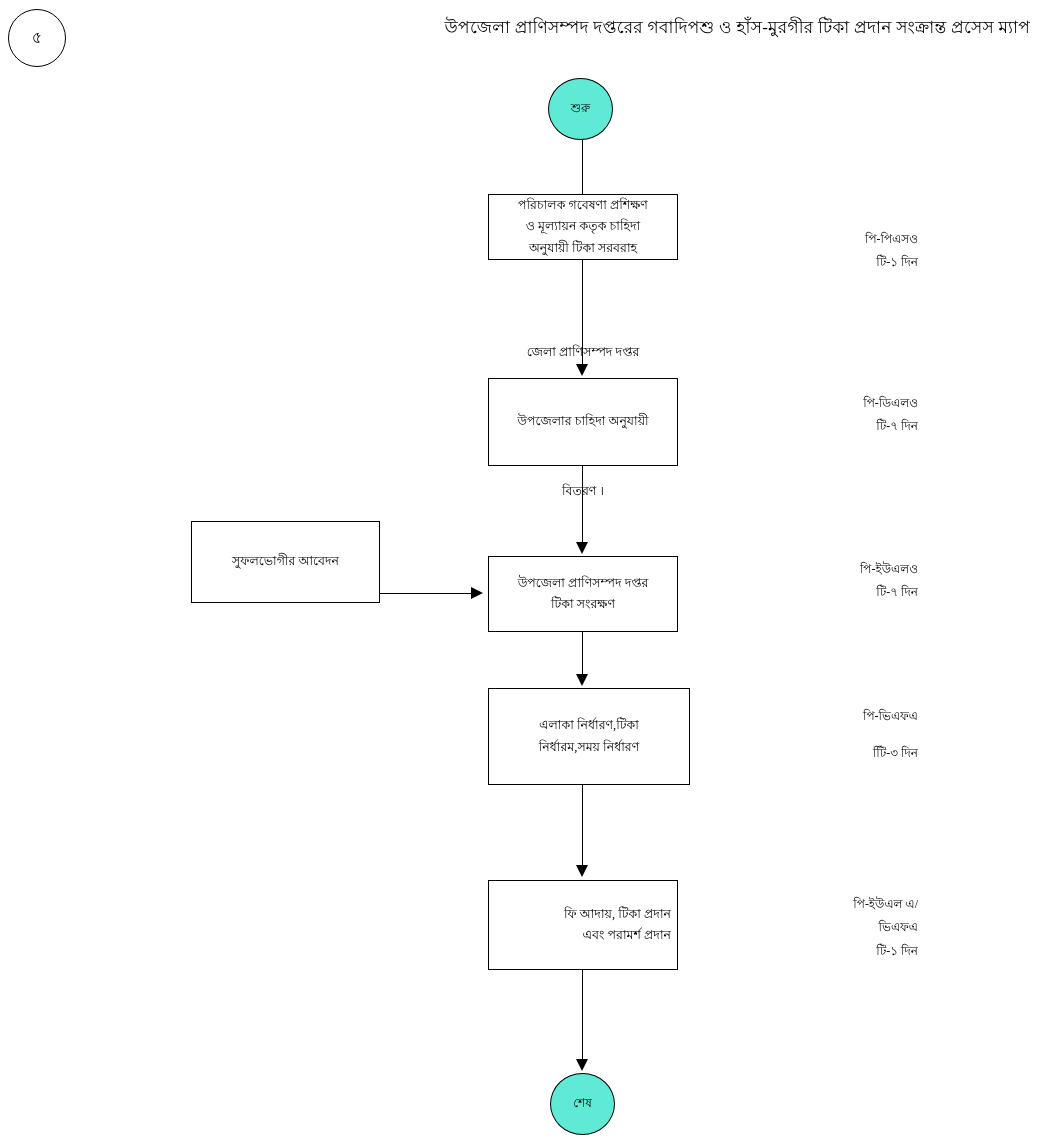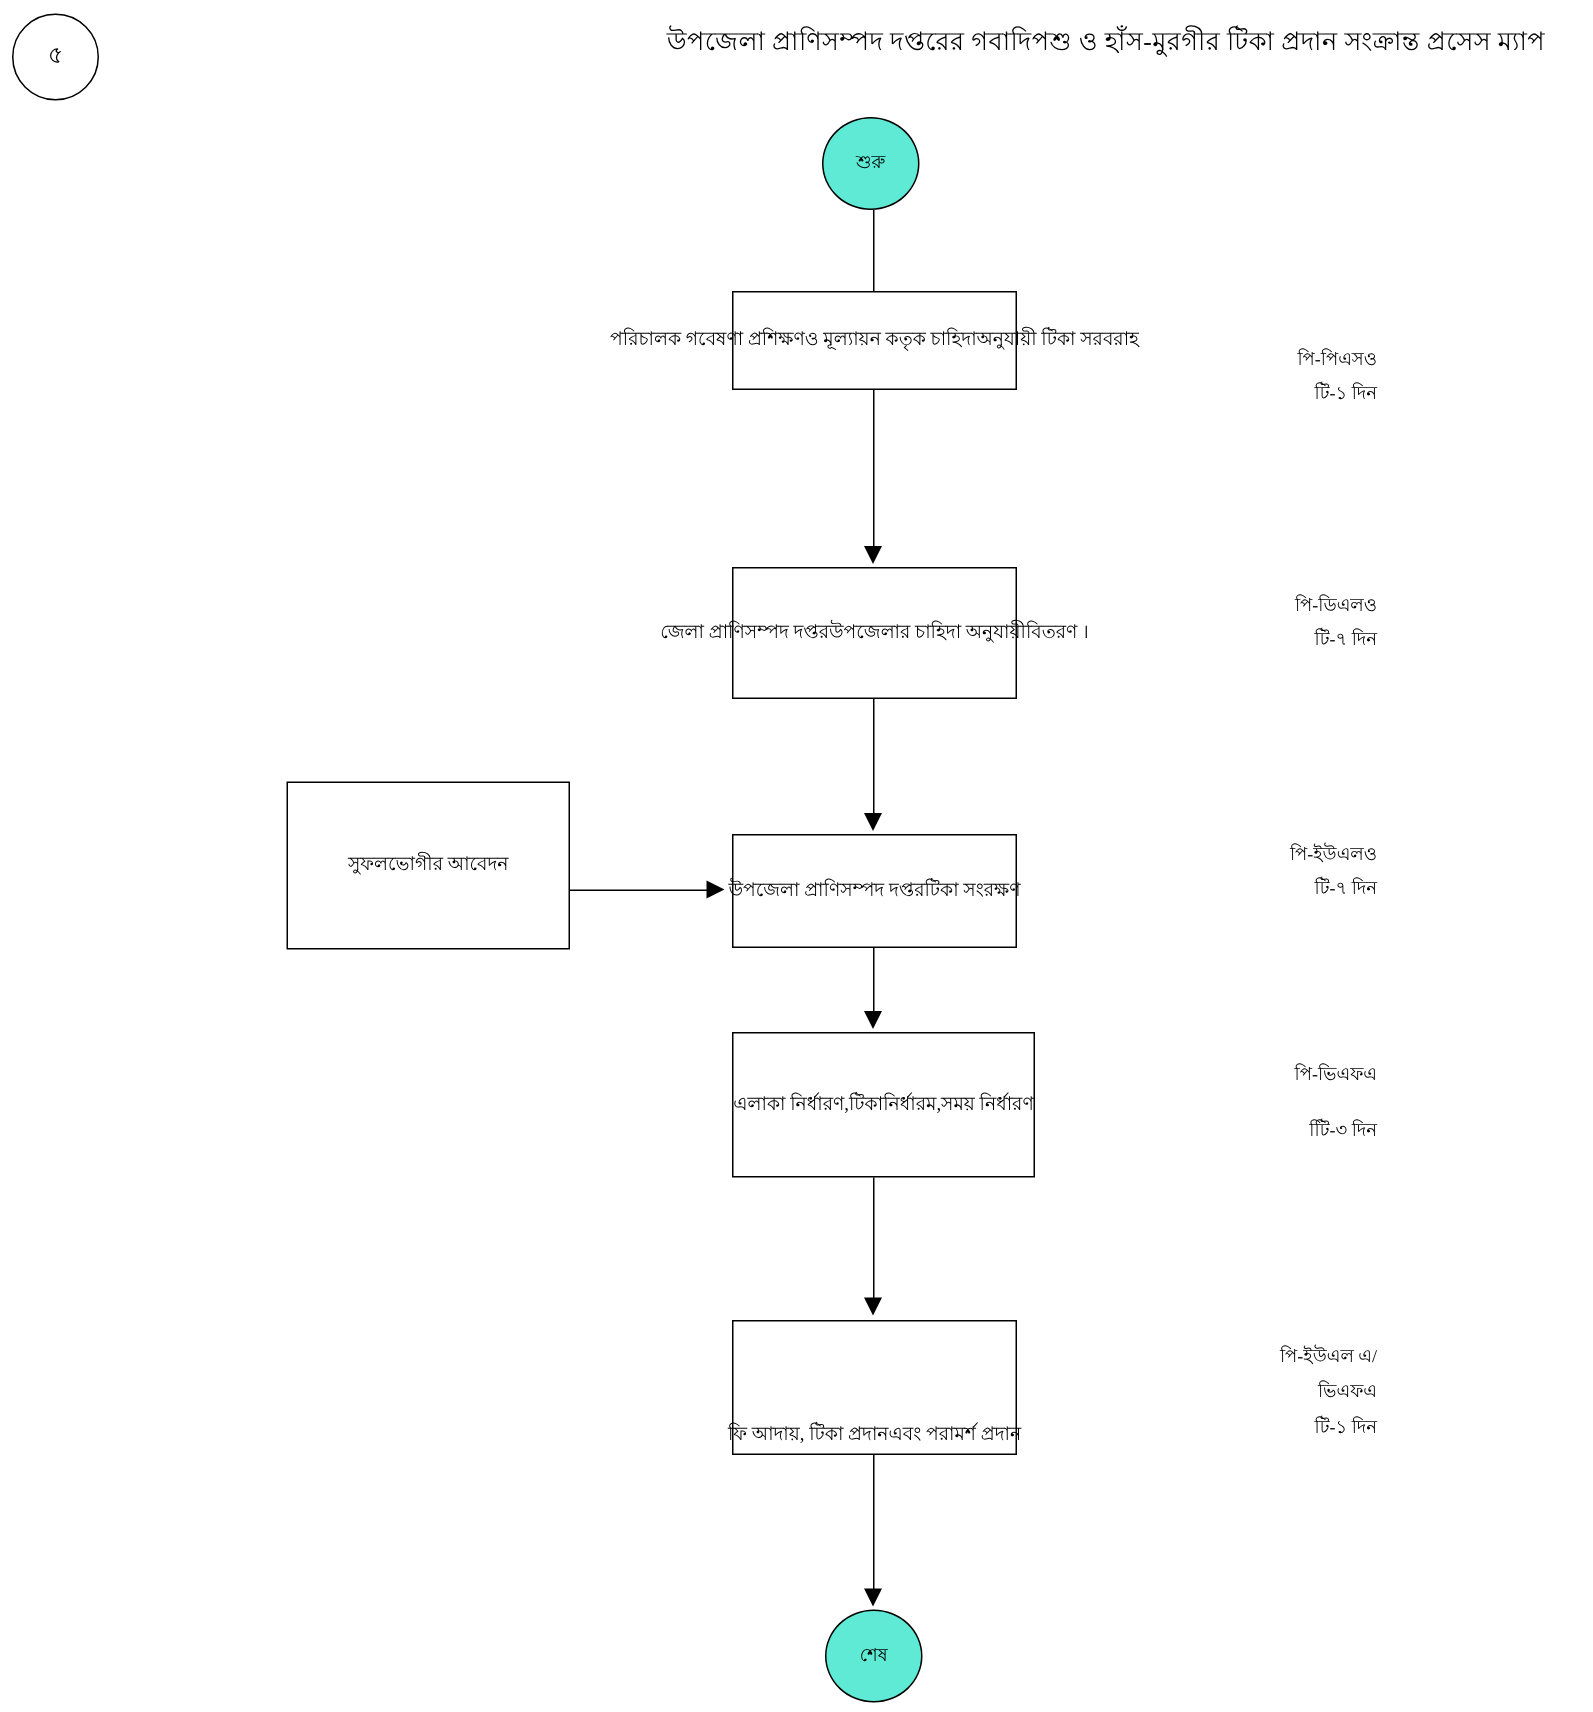--- a/index.html
+++ b/index.html
@@ -70,36 +70,36 @@
     width: 65px;
     height: 62px;
   }
   
   .proc-box {
     position: absolute;
     border: 1px solid #000;
     box-sizing: border-box;
     background: #fff;
     display: flex;
-    flex-direction: row;
+    flex-direction: column;
     align-items: center;
     justify-content: center;
     font-size: 12.5px;
     line-height: 1.72;
     text-align: center;
     padding: 2px 6px;
   }
   .proc-box .line { display: block; white-space: nowrap; }
 
   #box-supply   { left: 488px; top: 194px;  width: 190px; height: 66px; }
-  #box-district { left: 488px; top: 378px;  width: 190px; height: 88px; }
+  #box-district { left: 488px; top: 378px;  width: 190px; height: 88px; gap: 48px; }
   #box-upazila  { left: 488px; top: 556px;  width: 190px; height: 76px; }
   #box-planning { left: 488px; top: 688px;  width: 202px; height: 97px; }
   #box-delivery { left: 488px; top: 880px;  width: 190px; height: 90px; align-items: flex-end; }
-  #box-applicant{ left: 191px; top: 521px;  width: 189px; height: 112px;
+  #box-applicant{ left: 191px; top: 521px;  width: 189px; height: 82px;
                   font-size: 12.5px; }
 
   
   .side-label {
     position: absolute;
     width: 200px;
     text-align: right;
     font-size: 12px;
     line-height: 1.95;
   }

